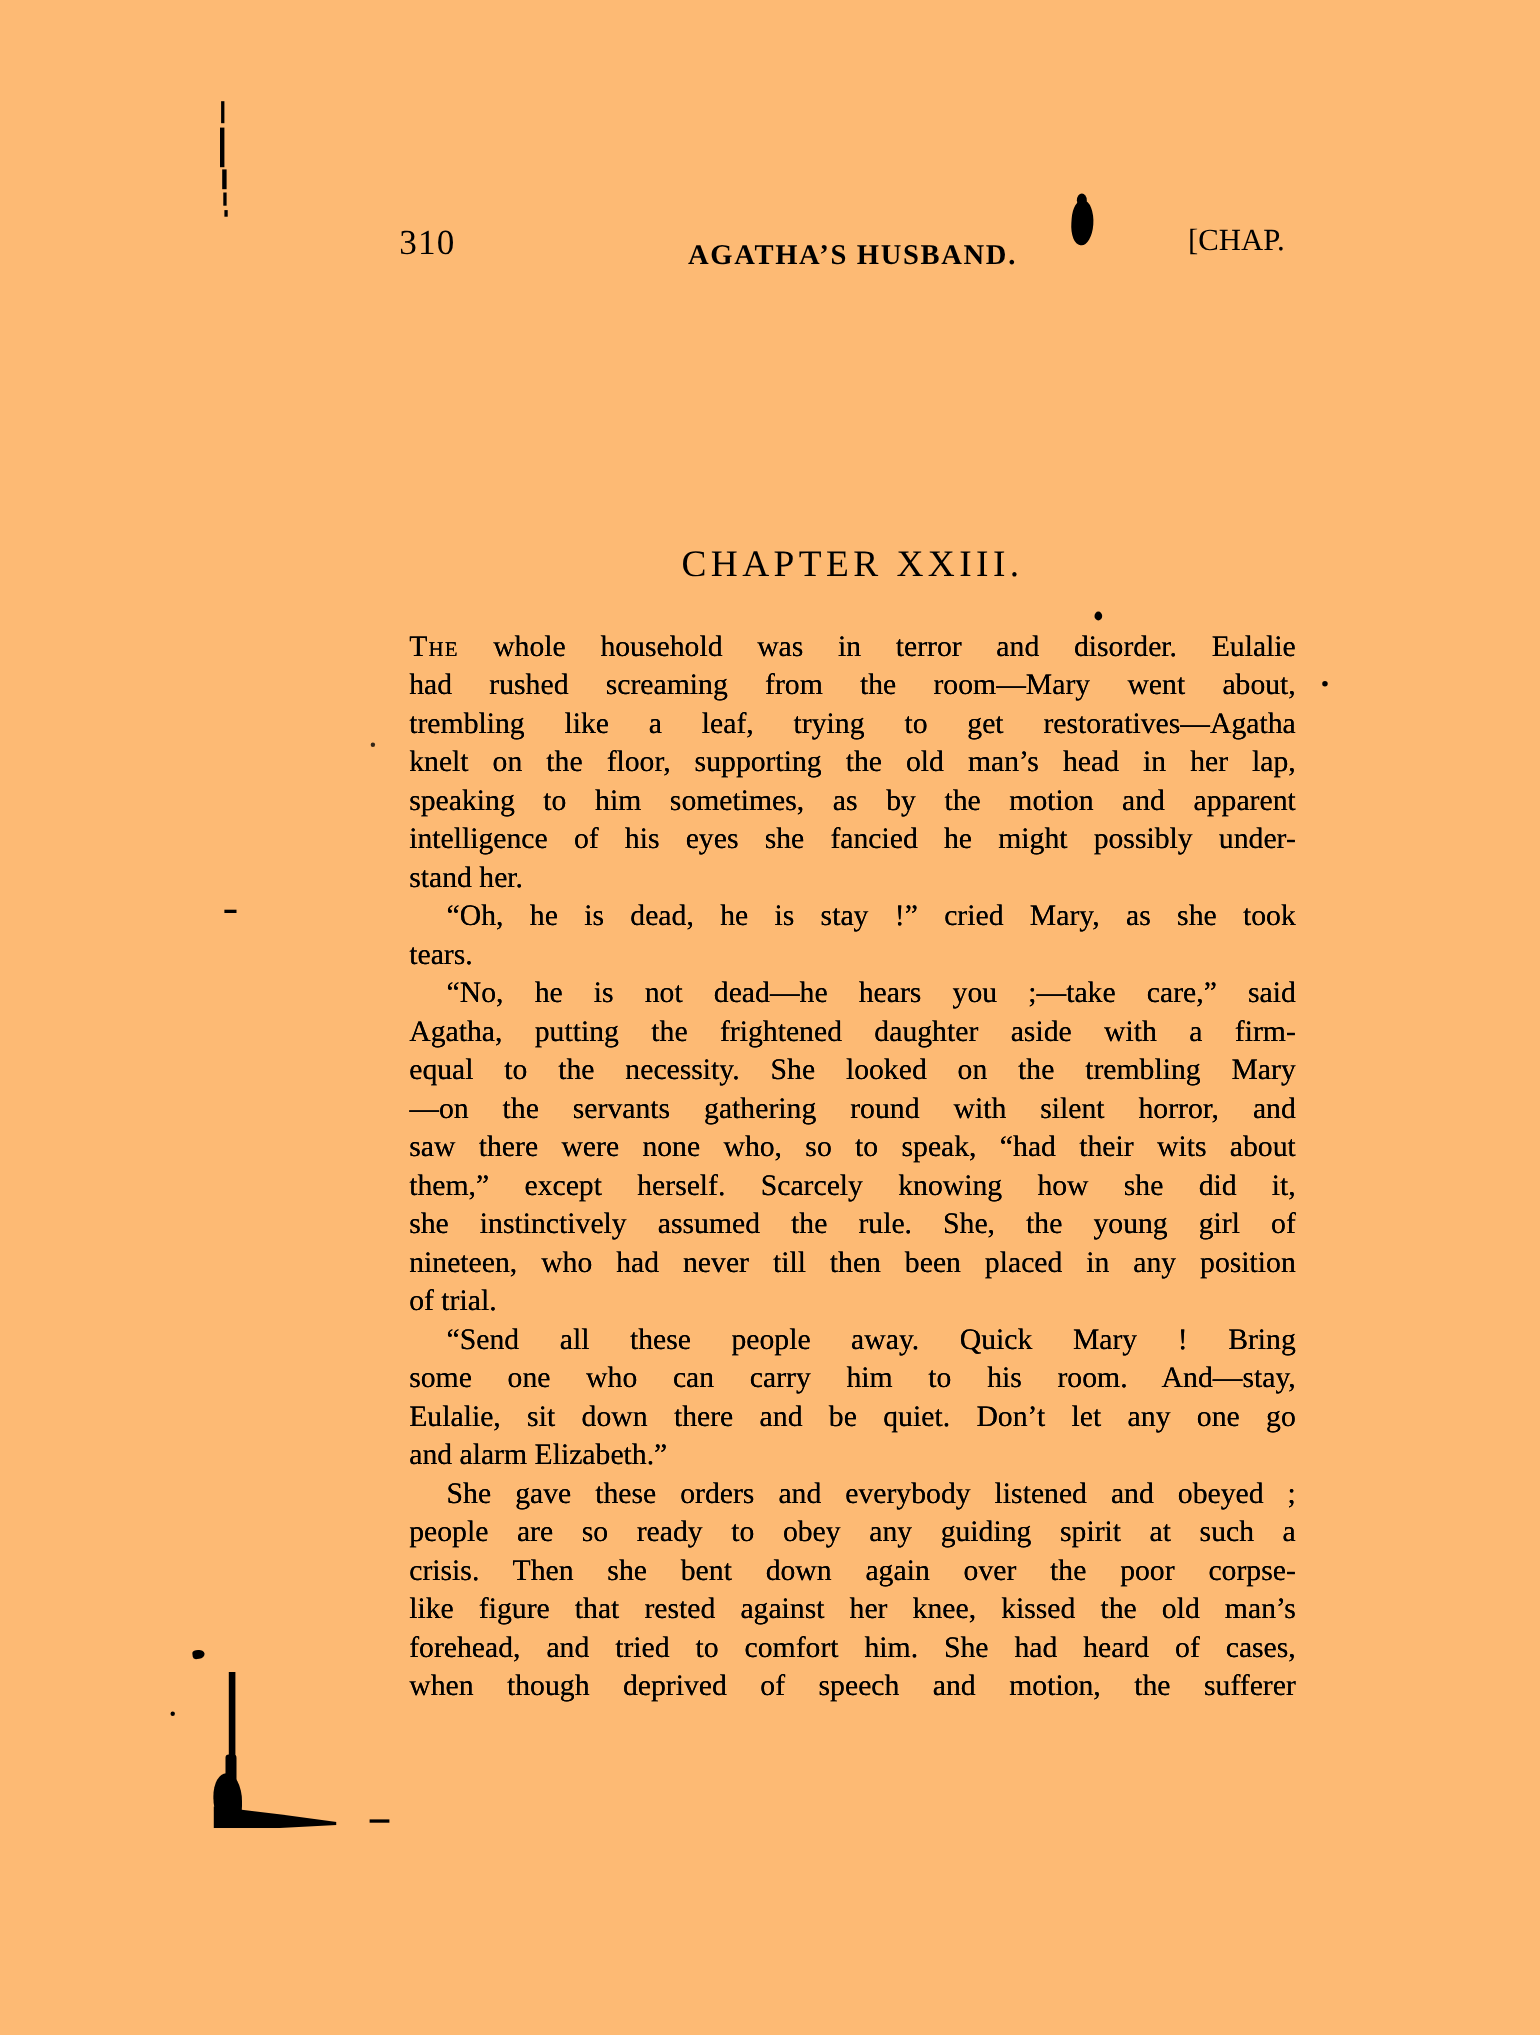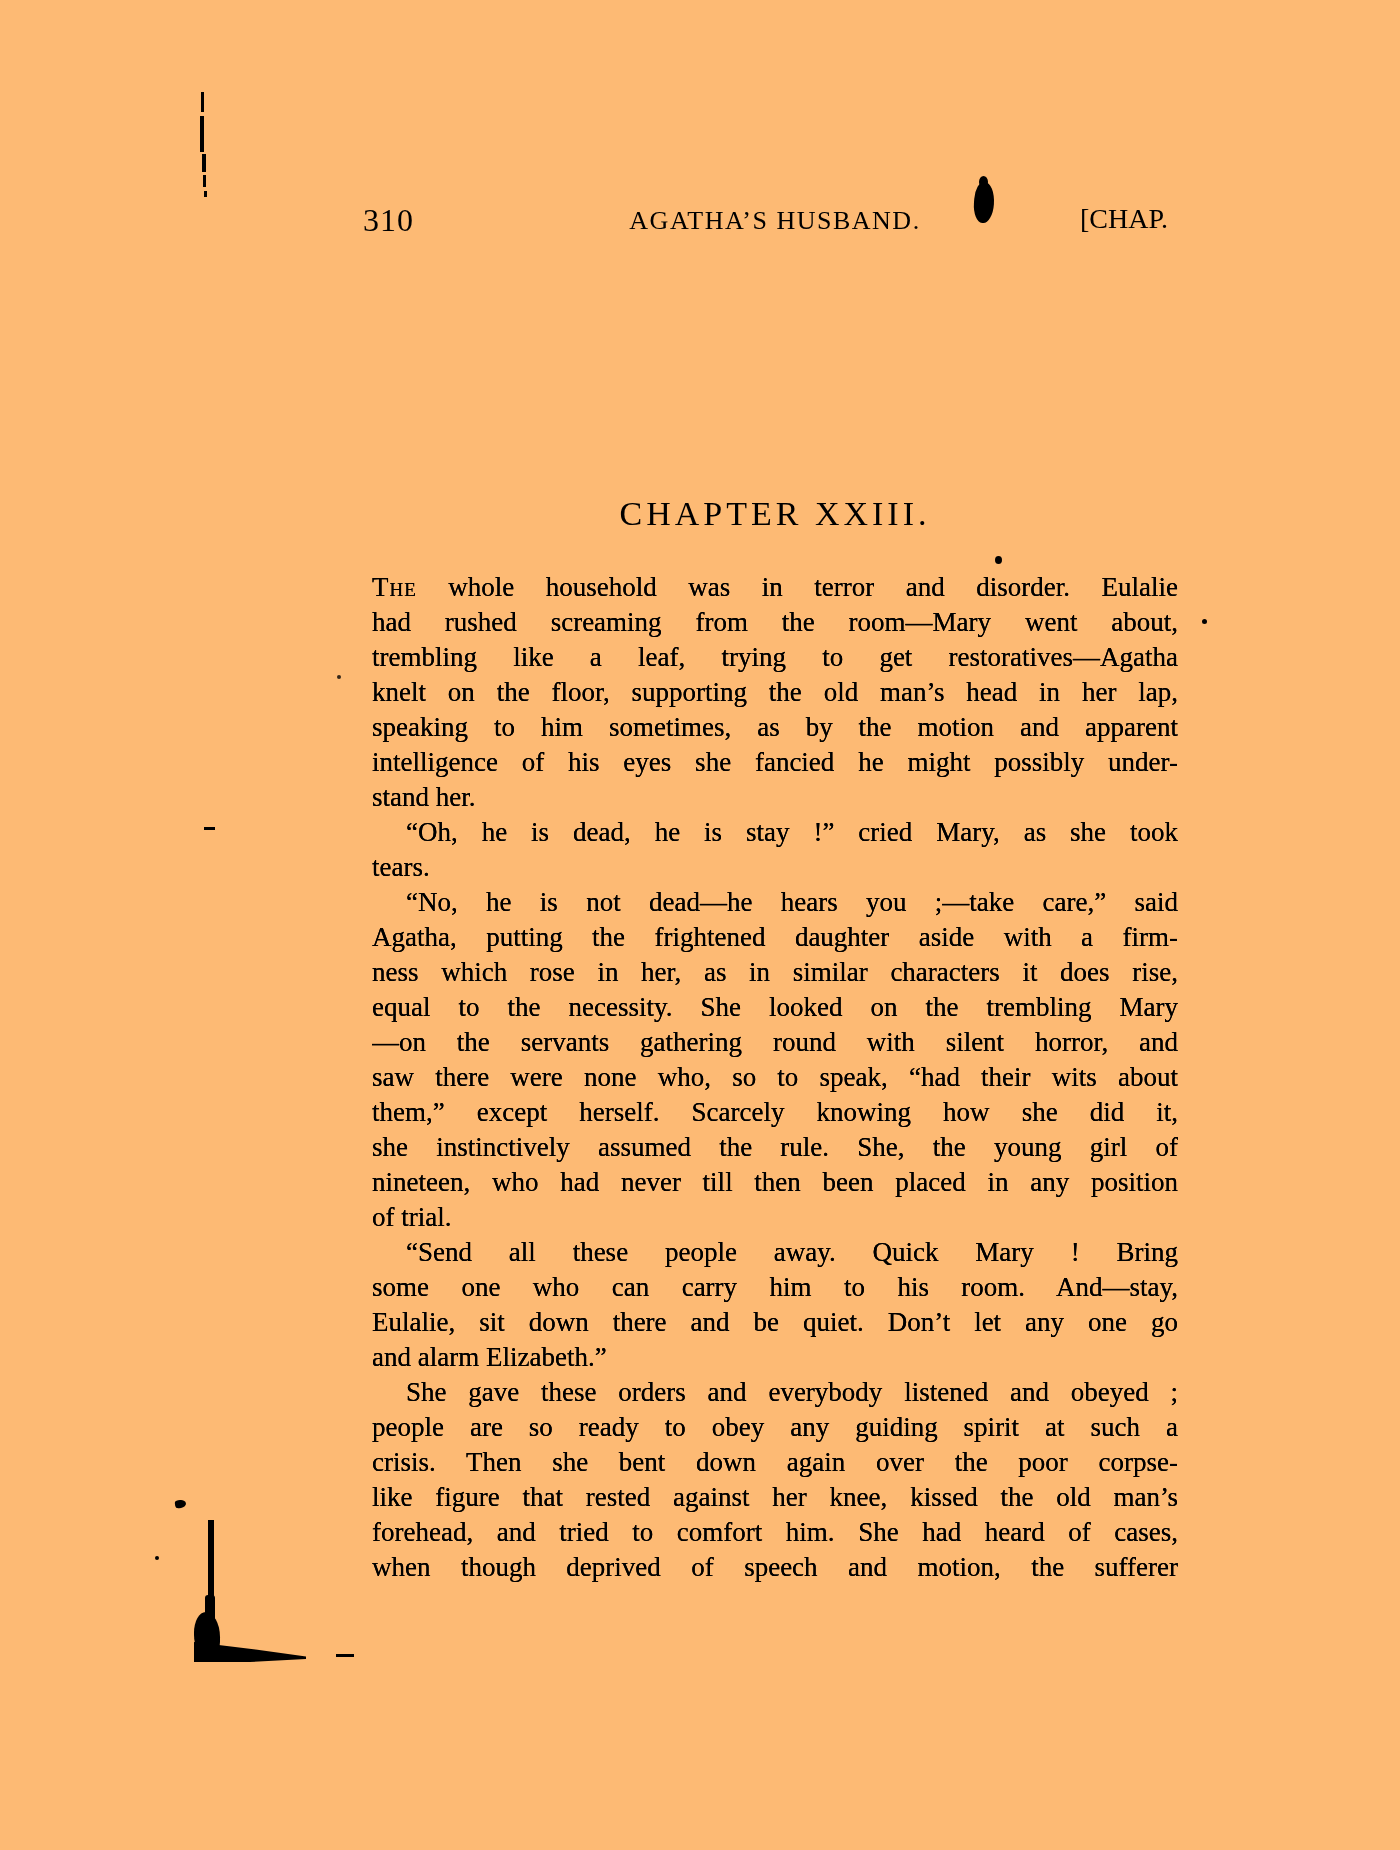--- a/index.html
+++ b/index.html
@@ -3,21 +3,21 @@
 <meta charset="utf-8">
 <style>
   html,body{margin:0;padding:0;background:#e8e8e8;}
   .page{
     position:relative;width:1400px;height:1850px;background:#fdba74;
     color:#000;font-family:"Liberation Serif","DejaVu Serif",serif;
     overflow:hidden;margin:0 auto;
   }
   .abs{position:absolute;white-space:nowrap;}
   #pagenum{left:363px;top:202px;font-size:32px;letter-spacing:1px;}
-  #runtitle{left:372px;top:206px;width:806px;text-align:center;font-size:26px;font-weight:normal;letter-spacing:1.5px;white-space:nowrap;}
+  #runtitle{left:372px;top:217px;width:806px;text-align:center;font-size:26px;font-weight:bold;letter-spacing:1.5px;white-space:nowrap;}
   #chapmark{left:1080px;top:203px;font-size:28px;}
   #heading{position:absolute;left:372px;top:495px;width:806px;text-align:center;font-size:34px;letter-spacing:4px;}
   #textbody{
     position:absolute;left:372px;top:570px;width:806px;
     font-size:27px;line-height:35px;text-shadow:0 0 0.5px currentColor;
   }
   .para{margin:0;}
   .line{height:35px;overflow:hidden;text-align:left;}
   .line.j{text-align:justify;text-align-last:justify;}
   .line.ind{padding-left:34px;}
@@ -47,21 +47,20 @@
         <div class="line j">intelligence of his eyes she fancied he might possibly under-</div>
         <div class="line">stand her.</div>
       </div>
       <div class="para">
         <div class="line j ind">“Oh, he is dead, he is stay !” cried Mary, as she took</div>
         <div class="line">tears.</div>
       </div>
       <div class="para">
         <div class="line j ind">“No, he is not dead—he hears you ;—take care,” said</div>
         <div class="line j">Agatha, putting the frightened daughter aside with a firm-</div>
-        <div class="line j">ness which rose in her, as in similar characters it does rise,</div>
         <div class="line j">equal to the necessity.  She looked on the trembling Mary</div>
         <div class="line j">—on the servants gathering round with silent horror, and</div>
         <div class="line j">saw there were none who, so to speak, “had their wits about</div>
         <div class="line j">them,” except herself.  Scarcely knowing how she did it,</div>
         <div class="line j">she instinctively assumed the rule.  She, the young girl of</div>
         <div class="line j">nineteen, who had never till then been placed in any position</div>
         <div class="line">of trial.</div>
       </div>
       <div class="para">
         <div class="line j ind">“Send all these people away.  Quick Mary !  Bring</div>

